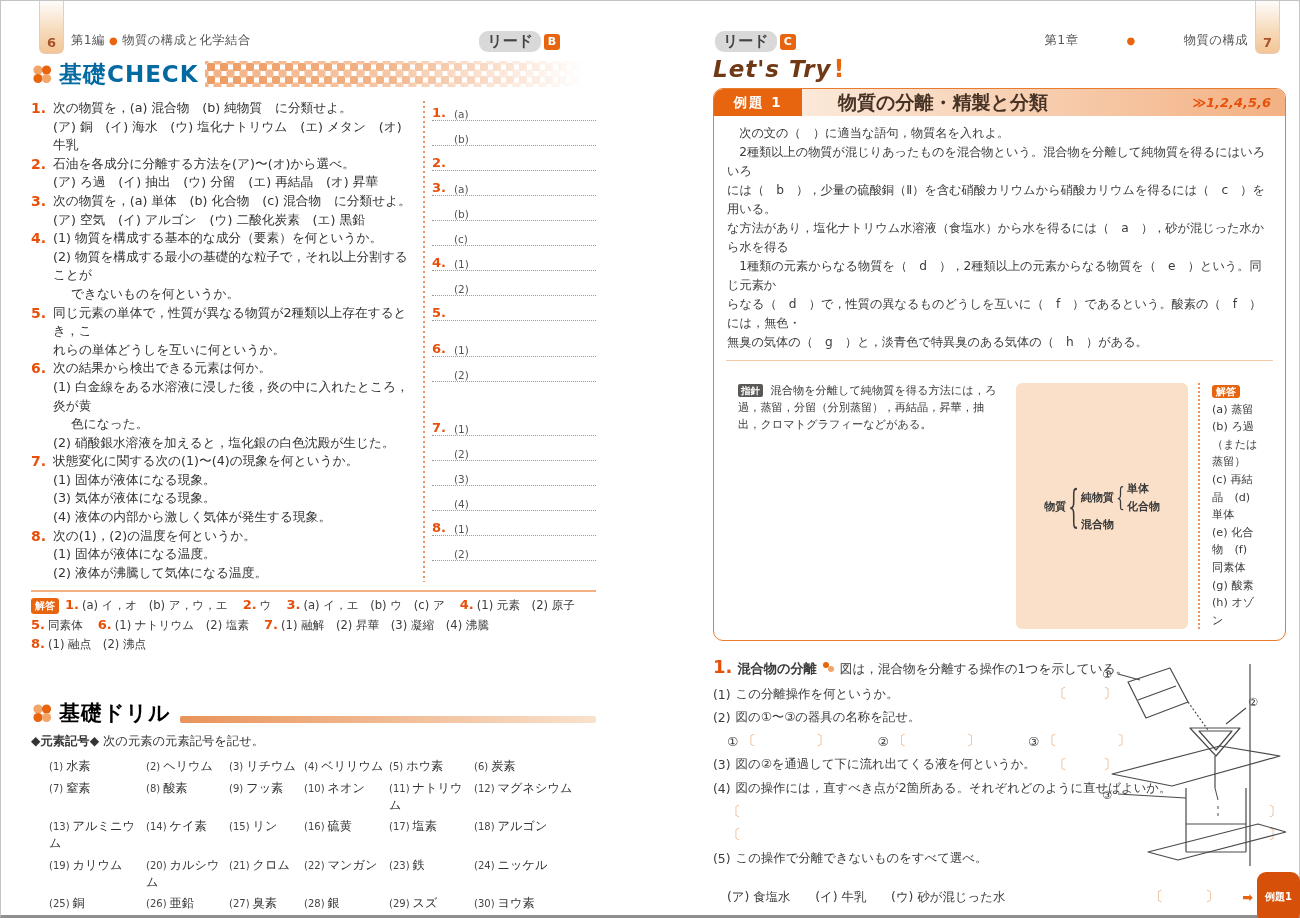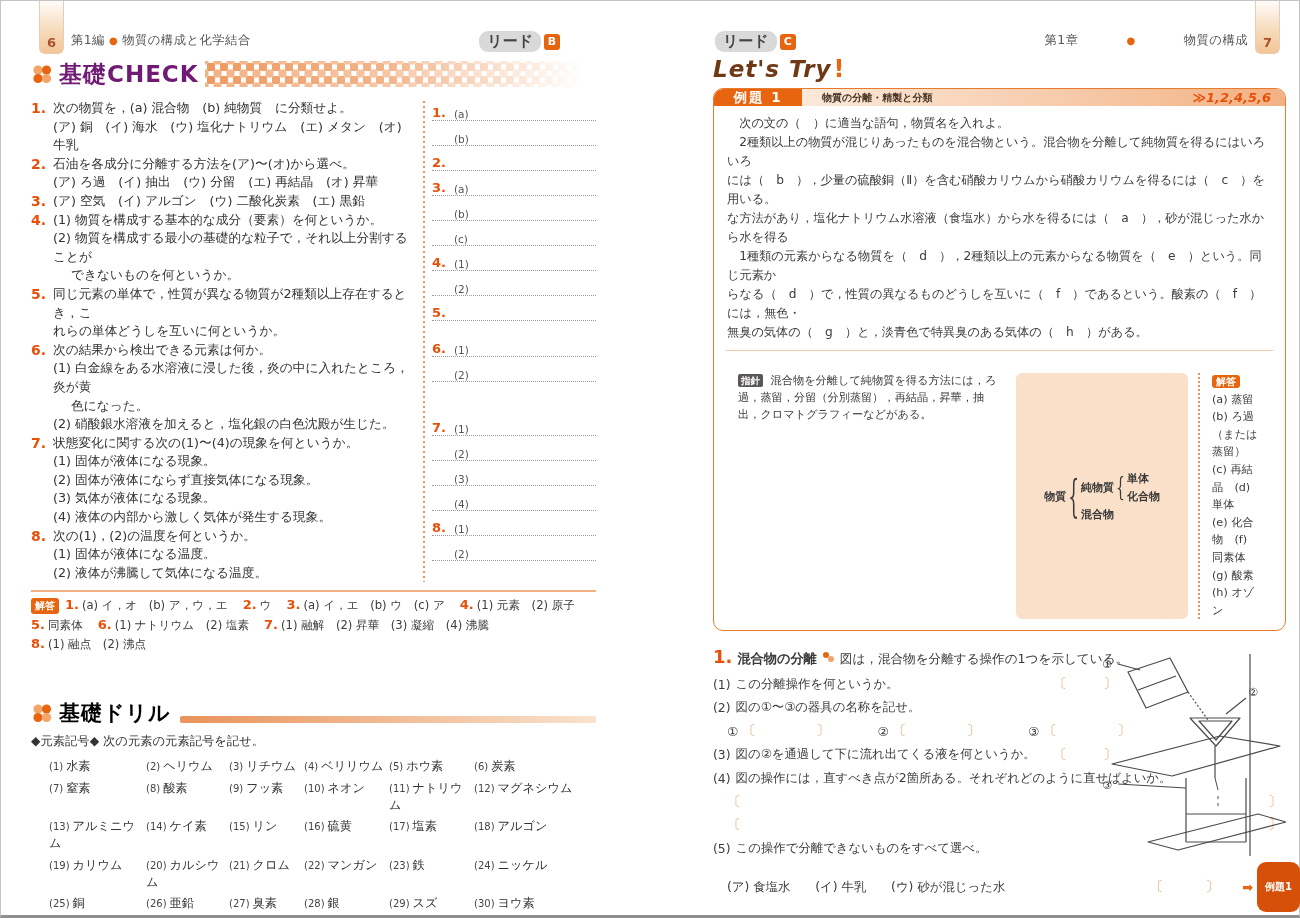--- a/index.html
+++ b/index.html
@@ -17,21 +17,21 @@
   .phead{position:absolute;top:31px;font-size:12.3px;color:#555;letter-spacing:.5px;display:flex;align-items:center;gap:4px;}
   .phead .hdot{color:#e8650f;font-size:10px;}
   .phead-l{left:40px;} .phead-r{right:38px;gap:48px;}
   .leadbadge{position:absolute;top:30px;display:flex;align-items:center;gap:3px;}
   .leadbadge .pill{background:#d9d9d9;color:#444;font-size:15px;font-weight:bold;padding:1px 8px;border-radius:9px;}
   .leadbadge .sq{background:#e8650f;color:#fff;font-size:11px;font-weight:bold;width:16px;height:16px;display:flex;align-items:center;justify-content:center;border-radius:3px;}
   .badge-bl{right:36px;} .badge-cr{left:2px;}
 
   
   .band-title{display:flex;align-items:center;margin-top:58px;height:30px;}
-  .band-title .ttl{color:#701a75;font-size:23px;font-weight:bold;letter-spacing:1px;margin-left:6px;white-space:nowrap;}
+  .band-title .ttl{color:#0369a1;font-size:23px;font-weight:bold;letter-spacing:1px;margin-left:6px;white-space:nowrap;}
   .flower{width:22px;height:22px;flex:0 0 22px;}
   .dotband{flex:1;height:26px;margin-left:6px;position:relative;overflow:hidden;}
   .dotband::before{content:"";position:absolute;inset:0;
     background-image:radial-gradient(circle 5px at 6px 6px,#ee9a60 88%,transparent 90%),
                      radial-gradient(circle 5px at 6px 6px,#f3b285 88%,transparent 90%);
     background-size:13px 13px,13px 13px;background-position:0 0,6.5px 6.5px;}
   .dotband::after{content:"";position:absolute;inset:0;background:linear-gradient(to right,rgba(255,255,255,0),rgba(255,255,255,.25) 45%,#fff 97%);}
 
   .drill-title{display:flex;align-items:center;margin-top:46px;height:30px;}
   .drill-title .ttl{color:#000000;font-size:21px;font-weight:bold;letter-spacing:1px;margin-left:6px;white-space:nowrap;}
@@ -52,33 +52,33 @@
   .blanks .bl:nth-child(10){margin-top:16px;}
   .blanks .bl:nth-child(12){margin-top:34px;}
 
   .check-answers{margin-top:8px;border-top:2px solid #f3b183;padding-top:5px;font-size:11.6px;display:flex;flex-wrap:wrap;align-items:baseline;row-gap:3px;}
   .ans-badge{background:#e8650f;color:#fff;font-size:10px;font-weight:bold;padding:1px 4px;border-radius:3px;margin-right:6px;}
   .as{margin-right:15px;white-space:nowrap;}
   .as-n{color:#e8500a;font-weight:bold;font-size:13px;margin-right:3px;}
 
   
   .drill-sub{margin-top:5px;font-size:12.3px;color:#333;}
-  .drill-sub .dl{font-weight:normal;}
+  .drill-sub .dl{font-weight:bold;}
   .elements{display:grid;grid-template-columns:97px 83px 75px 85px 85px 1fr;margin-top:8px;padding-left:18px;row-gap:4.5px;font-size:12.2px;color:#333;}
   .elem .eno{font-size:10px;color:#444;margin-right:3px;}
 
   
   .lets-try{margin-top:54px;display:flex;align-items:baseline;}
   .lt-text{font-size:23px;font-weight:900;font-style:italic;color:#6f3916;letter-spacing:1px;}
   .lt-bang{font-size:24px;font-weight:900;color:#e8650f;margin-left:2px;}
 
   .reidai-box{border:1.6px solid #e87b2e;border-radius:10px;margin-top:5px;overflow:hidden;background:#fff;}
-  .reidai-head{display:flex;align-items:center;height:17px;background:linear-gradient(to right,#fdf3e9,#f3b183);}
+  .reidai-head{display:flex;align-items:center;height:27px;background:linear-gradient(to right,#fdf3e9,#f3b183);}
   .reidai-badge{background:#e8650f;color:#fff;font-weight:bold;font-size:13.5px;width:88px;height:100%;display:flex;align-items:center;justify-content:center;letter-spacing:2px;}
-  .reidai-title{font-weight:bold;color:#473325;font-size:10px;margin-left:20px;}
+  .reidai-title{font-weight:bold;color:#473325;font-size:19px;margin-left:36px;}
   .reidai-refs{margin-left:auto;margin-right:14px;color:#e8500a;font-weight:bold;font-style:italic;font-size:13px;}
   .reidai-body{padding:8px 13px 4px;font-size:12.2px;line-height:19px;color:#3b3b3b;}
   .reidai-bottom{display:flex;gap:10px;padding:22px 12px 11px;margin:4px 12px 0 12px;border-top:1.5px solid #f3c9a6;}
   .guide{width:268px;font-size:11.2px;line-height:16.8px;color:#3b3b3b;}
   .guide-badge{background:#5a5856;color:#fff;font-size:9.5px;font-weight:bold;padding:1px 3px;border-radius:2px;margin-right:4px;}
   .tree{background:#fae0c8;border-radius:6px;width:172px;display:flex;align-items:center;justify-content:center;font-size:11px;font-weight:bold;color:#3b3b3b;gap:2px;}
   .brace{font-weight:400;color:#3b3b3b;font-family:"DejaVu Serif",serif;}
   .brace.b1{font-size:17px;transform:scaleY(2.6);}
   .brace.b2{font-size:14px;transform:scaleY(1.9);}
   .tree .col{display:flex;flex-direction:column;gap:3px;}
@@ -142,34 +142,33 @@
       <span class="ttl">基礎CHECK</span>
       <span class="dotband"></span>
     </div>
 
     <div class="qa-row">
       <div class="questions" id="check-questions">
           <div class="cq lv0"><span class="qn">1.</span><span class="qt">次の物質を，(a) 混合物　(b) 純物質　に分類せよ。</span></div>
           <div class="cq lv1"><span class="qt">(ア) 銅　(イ) 海水　(ウ) 塩化ナトリウム　(エ) メタン　(オ) 牛乳</span></div>
           <div class="cq lv0"><span class="qn">2.</span><span class="qt">石油を各成分に分離する方法を(ア)〜(オ)から選べ。</span></div>
           <div class="cq lv1"><span class="qt">(ア) ろ過　(イ) 抽出　(ウ) 分留　(エ) 再結晶　(オ) 昇華</span></div>
-          <div class="cq lv0"><span class="qn">3.</span></div>
+          <div class="cq lv0"><span class="qn">3.</span><span class="qt">次の物質を，(a) 単体　(b) 化合物　(c) 混合物　に分類せよ。</span></div>
           <div class="cq lv1"><span class="qt">(ア) 空気　(イ) アルゴン　(ウ) 二酸化炭素　(エ) 黒鉛</span></div>
           <div class="cq lv1"><span class="qn">4.</span><span class="qt">(1) 物質を構成する基本的な成分（要素）を何というか。</span></div>
           <div class="cq lv1"><span class="qt">(2) 物質を構成する最小の基礎的な粒子で，それ以上分割することが</span></div>
           <div class="cq lv2"><span class="qt">できないものを何というか。</span></div>
           <div class="cq lv0"><span class="qn">5.</span><span class="qt">同じ元素の単体で，性質が異なる物質が2種類以上存在するとき，こ</span></div>
           <div class="cq lv0"><span class="qt">れらの単体どうしを互いに何というか。</span></div>
           <div class="cq lv0"><span class="qn">6.</span><span class="qt">次の結果から検出できる元素は何か。</span></div>
           <div class="cq lv1"><span class="qt">(1) 白金線をある水溶液に浸した後，炎の中に入れたところ，炎が黄</span></div>
           <div class="cq lv2"><span class="qt">色になった。</span></div>
           <div class="cq lv1"><span class="qt">(2) 硝酸銀水溶液を加えると，塩化銀の白色沈殿が生じた。</span></div>
           <div class="cq lv0"><span class="qn">7.</span><span class="qt">状態変化に関する次の(1)〜(4)の現象を何というか。</span></div>
           <div class="cq lv1"><span class="qt">(1) 固体が液体になる現象。</span></div>
-          <div class="cq lv1"><span class="qt">(2) 固体が液体にならず直接気体になる現象。</span></div>
           <div class="cq lv1"><span class="qt">(3) 気体が液体になる現象。</span></div>
           <div class="cq lv1"><span class="qt">(4) 液体の内部から激しく気体が発生する現象。</span></div>
           <div class="cq lv0"><span class="qn">8.</span><span class="qt">次の(1)，(2)の温度を何というか。</span></div>
           <div class="cq lv1"><span class="qt">(1) 固体が液体になる温度。</span></div>
           <div class="cq lv1"><span class="qt">(2) 液体が沸騰して気体になる温度。</span></div>
         </div>
       <div class="vdots"></div>
       <div class="blanks" id="check-blanks">
           <div class="bl">
             <span class="bn">1.</span>

